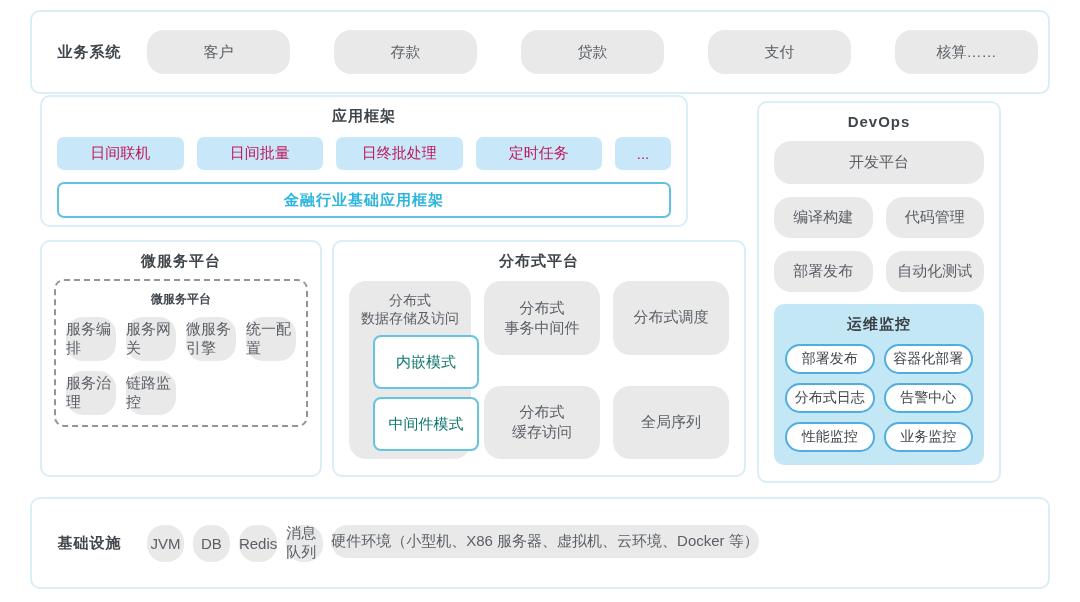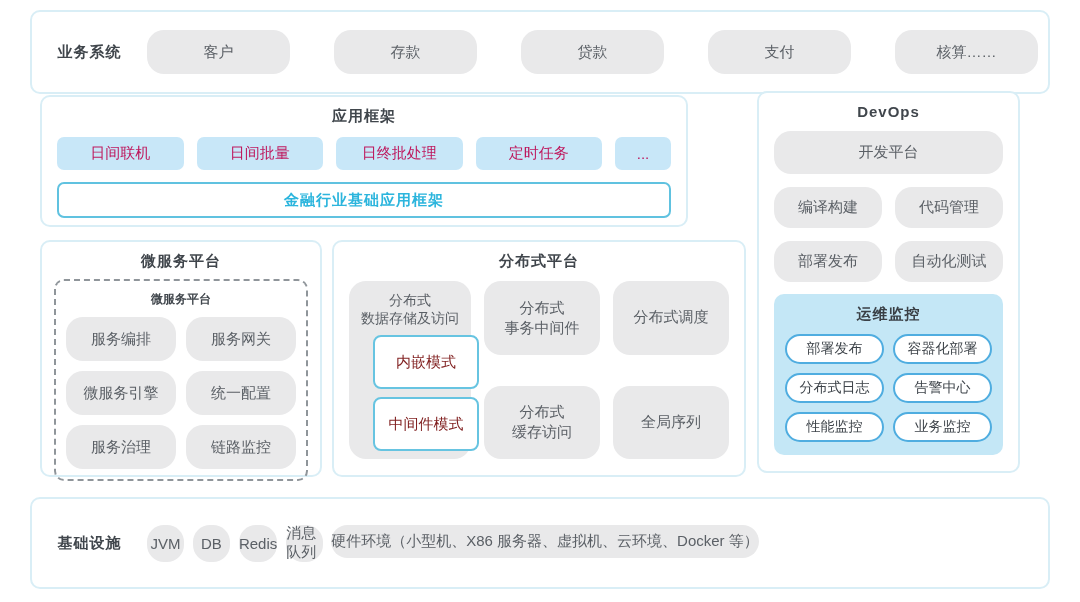--- a/index.html
+++ b/index.html
@@ -42,42 +42,42 @@
   .af-base{
     margin:12px 15px 0;height:36px;border:2px solid #60c2e0;border-radius:7px;
     display:flex;align-items:center;justify-content:center;color:#2cb5dd;
     font-size:15px;font-weight:700;letter-spacing:1px;box-sizing:border-box;
   }
 
   
   .ms-panel{left:40px;top:240px;width:282px;height:237px;}
   .ms-dashed{margin:8px 12px 12px;border:2px dashed #8f959a;border-radius:10px;padding:6px 10px 10px;}
   .ms-inner-title{text-align:center;font-size:12px;font-weight:600;color:#40464c;margin:4px 0 9px;}
-  .ms-grid{display:grid;grid-template-columns:1fr 1fr;gap:10px;}
+  .ms-grid{display:grid;grid-template-columns:1fr 1fr 1fr 1fr;gap:10px;}
   .ms-grid .gbox{height:44px;}
 
   
   .dist-panel{left:332px;top:240px;width:414px;height:237px;}
   .dist-grid{
     display:grid;grid-template-columns:122px 1fr 1fr;grid-template-rows:1fr 1fr;
     gap:31px 13px;margin:10px 15px 14px;height:178px;
   }
   .storage{
     grid-row:1/3;display:flex;flex-direction:column;gap:8px;
     padding:10px 8px 8px;justify-content:flex-start;
   }
   .storage-title{white-space:pre-line;text-align:center;font-size:14px;color:#5b6066;line-height:1.3;}
   .mode-box{
     background:#ffffff;border:2px solid #67c4e1;border-radius:8px;flex:1;width:100%;
-    display:flex;align-items:center;justify-content:center;font-size:15px;color:#7f1d1d;box-sizing:border-box;margin-left:32px;
+    display:flex;align-items:center;justify-content:center;font-size:15px;color:#0f766e;box-sizing:border-box;margin-left:32px;
   }
   .dist-grid .cell{font-size:15px;}
 
   
-  .devops-panel{left:757px;top:91px;width:263px;height:382px;}
+  .devops-panel{left:757px;top:101px;width:244px;height:382px;}
   .dev-platform{margin:11px 15px 0;height:43px;}
   .devops-grid{display:grid;grid-template-columns:1fr 1fr;gap:13px;margin:13px 15px 0;}
   .devops-grid .gbox{height:41px;}
   .ops-box{margin:12px 15px 15px;background:#c4e7f6;border-radius:10px;padding:8px 11px 13px;}
   .ops-title{text-align:center;font-size:15px;font-weight:700;color:#3a4046;margin:3px 0 10px;letter-spacing:1px;}
   .ops-grid{display:grid;grid-template-columns:1fr 1fr;gap:9px;}
   .ops-item{
     background:#ffffff;border:2px solid #4fade0;border-radius:15px;height:30px;
     display:flex;align-items:center;justify-content:center;font-size:14px;color:#3e444a;box-sizing:border-box;
   }

